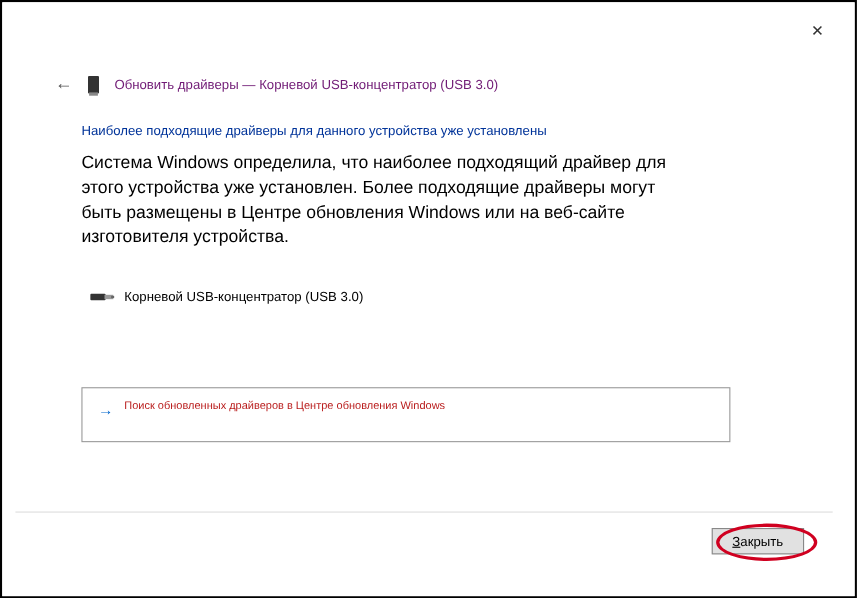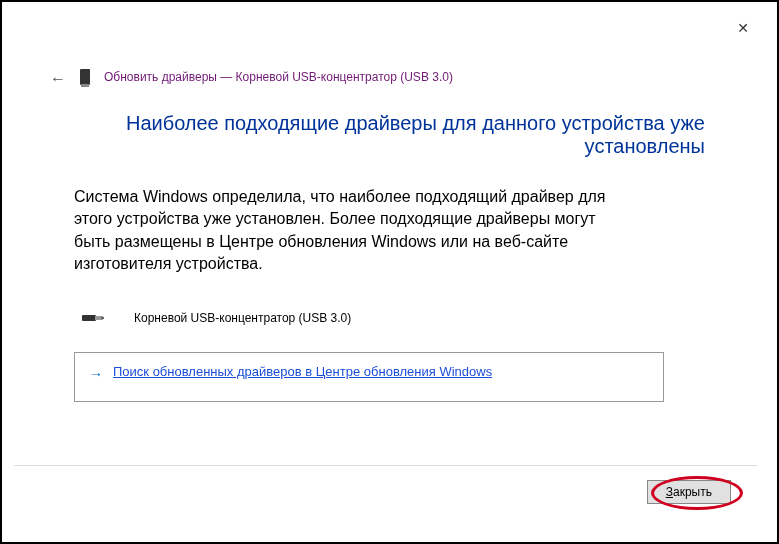--- a/index.html
+++ b/index.html
@@ -60,37 +60,36 @@
       font-size: 12px;
       color: #701a75;
     }
     .main-content {
       position: absolute;
       top: 110px;
       left: 72px;
       right: 72px;
     }
     .heading {
-      font-size: 20px;
+      font-size: 12px;
       color: #003399;
-      margin-bottom: 28px;
+      margin-bottom: 12px;
       font-weight: normal;
-      text-align: right;
     }
     .description {
       font-size: 16px;
       color: #000;
       line-height: 1.4;
       max-width: 560px;
       margin-bottom: 14px;
     }
     .device-row {
       display: flex;
       align-items: center;
-      gap: 30px;
+      gap: 9px;
       margin-left: 8px;
       margin-top: 35px;
     }
     .usb-icon {
       width: 22px;
       height: 12px;
       position: relative;
     }
     .usb-icon svg { display: block; }
     .device-name {
@@ -109,23 +108,22 @@
       align-items: flex-start;
       gap: 10px;
       overflow: hidden;
     }
     .link-arrow {
       color: #0066cc;
       font-size: 14px;
       margin-top: 1px;
     }
     .link-text {
-      color: #1d4ed8;
-      font-size: 13px;
-      text-decoration: underline;
+      color: #b91c1c;
+      font-size: 10px;
       cursor: pointer;
       line-height: 1.35;
     }
     .footer {
       position: absolute;
       bottom: 38px;
       left: 12px;
       right: 20px;
       border-top: 1px solid #ddd;
       padding-top: 14px;

